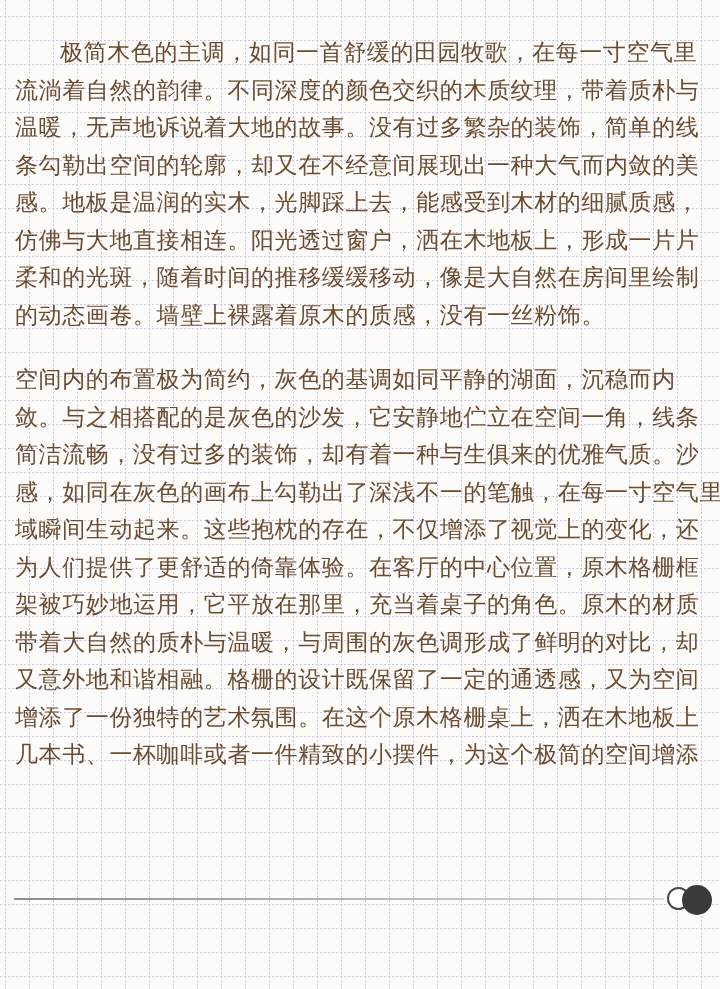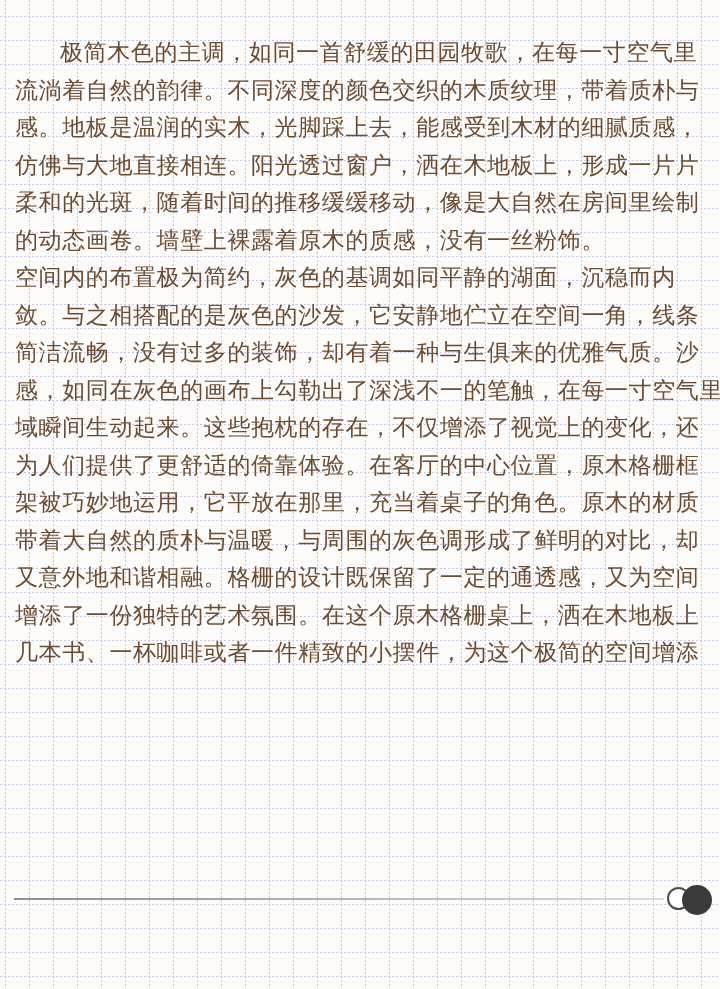--- a/index.html
+++ b/index.html
@@ -35,21 +35,21 @@
     top: 34px;
     left: 15px;
     width: 698px;
     z-index: 1;
     color: var(--text-color);
     font-size: 23px;
     letter-spacing: 0.6px;
     line-height: 37.5px;
   }
   .paragraph { margin: 0; }
-  .paragraph + .paragraph { }
+  .paragraph + .paragraph { margin-top: 27px; }
   .paragraph.indented .text-line:first-child { text-indent: 45px; }
   .text-line {
     height: 37.5px;
     white-space: nowrap;
     overflow: visible;
   }
   .page-footer {
     position: absolute;
     left: 0; top: 0;
     width: 720px; height: 989px;
@@ -105,20 +105,22 @@
     </pattern>
   </defs>
   <rect id="paperRect" width="720" height="989" fill="#fdfcfa"></rect>
   <rect width="720" height="989" fill="url(#gridPattern)"></rect>
 </svg>
 
 <main class="article">
     <div class="paragraph indented">
       <div class="text-line">极简木色的主调，如同一首舒缓的田园牧歌，在每一寸空气里</div>
       <div class="text-line">流淌着自然的韵律。不同深度的颜色交织的木质纹理，带着质朴与</div>
+      <div class="text-line">温暖，无声地诉说着大地的故事。没有过多繁杂的装饰，简单的线</div>
+      <div class="text-line">条勾勒出空间的轮廓，却又在不经意间展现出一种大气而内敛的美</div>
       <div class="text-line">感。地板是温润的实木，光脚踩上去，能感受到木材的细腻质感，</div>
       <div class="text-line">仿佛与大地直接相连。阳光透过窗户，洒在木地板上，形成一片片</div>
       <div class="text-line">柔和的光斑，随着时间的推移缓缓移动，像是大自然在房间里绘制</div>
       <div class="text-line">的动态画卷。墙壁上裸露着原木的质感，没有一丝粉饰。</div>
     </div>
     <div class="paragraph">
       <div class="text-line">空间内的布置极为简约，灰色的基调如同平静的湖面，沉稳而内</div>
       <div class="text-line">敛。与之相搭配的是灰色的沙发，它安静地伫立在空间一角，线条</div>
       <div class="text-line">简洁流畅，没有过多的装饰，却有着一种与生俱来的优雅气质。沙</div>
       <div class="text-line">感，如同在灰色的画布上勾勒出了深浅不一的笔触，在每一寸空气里</div>

